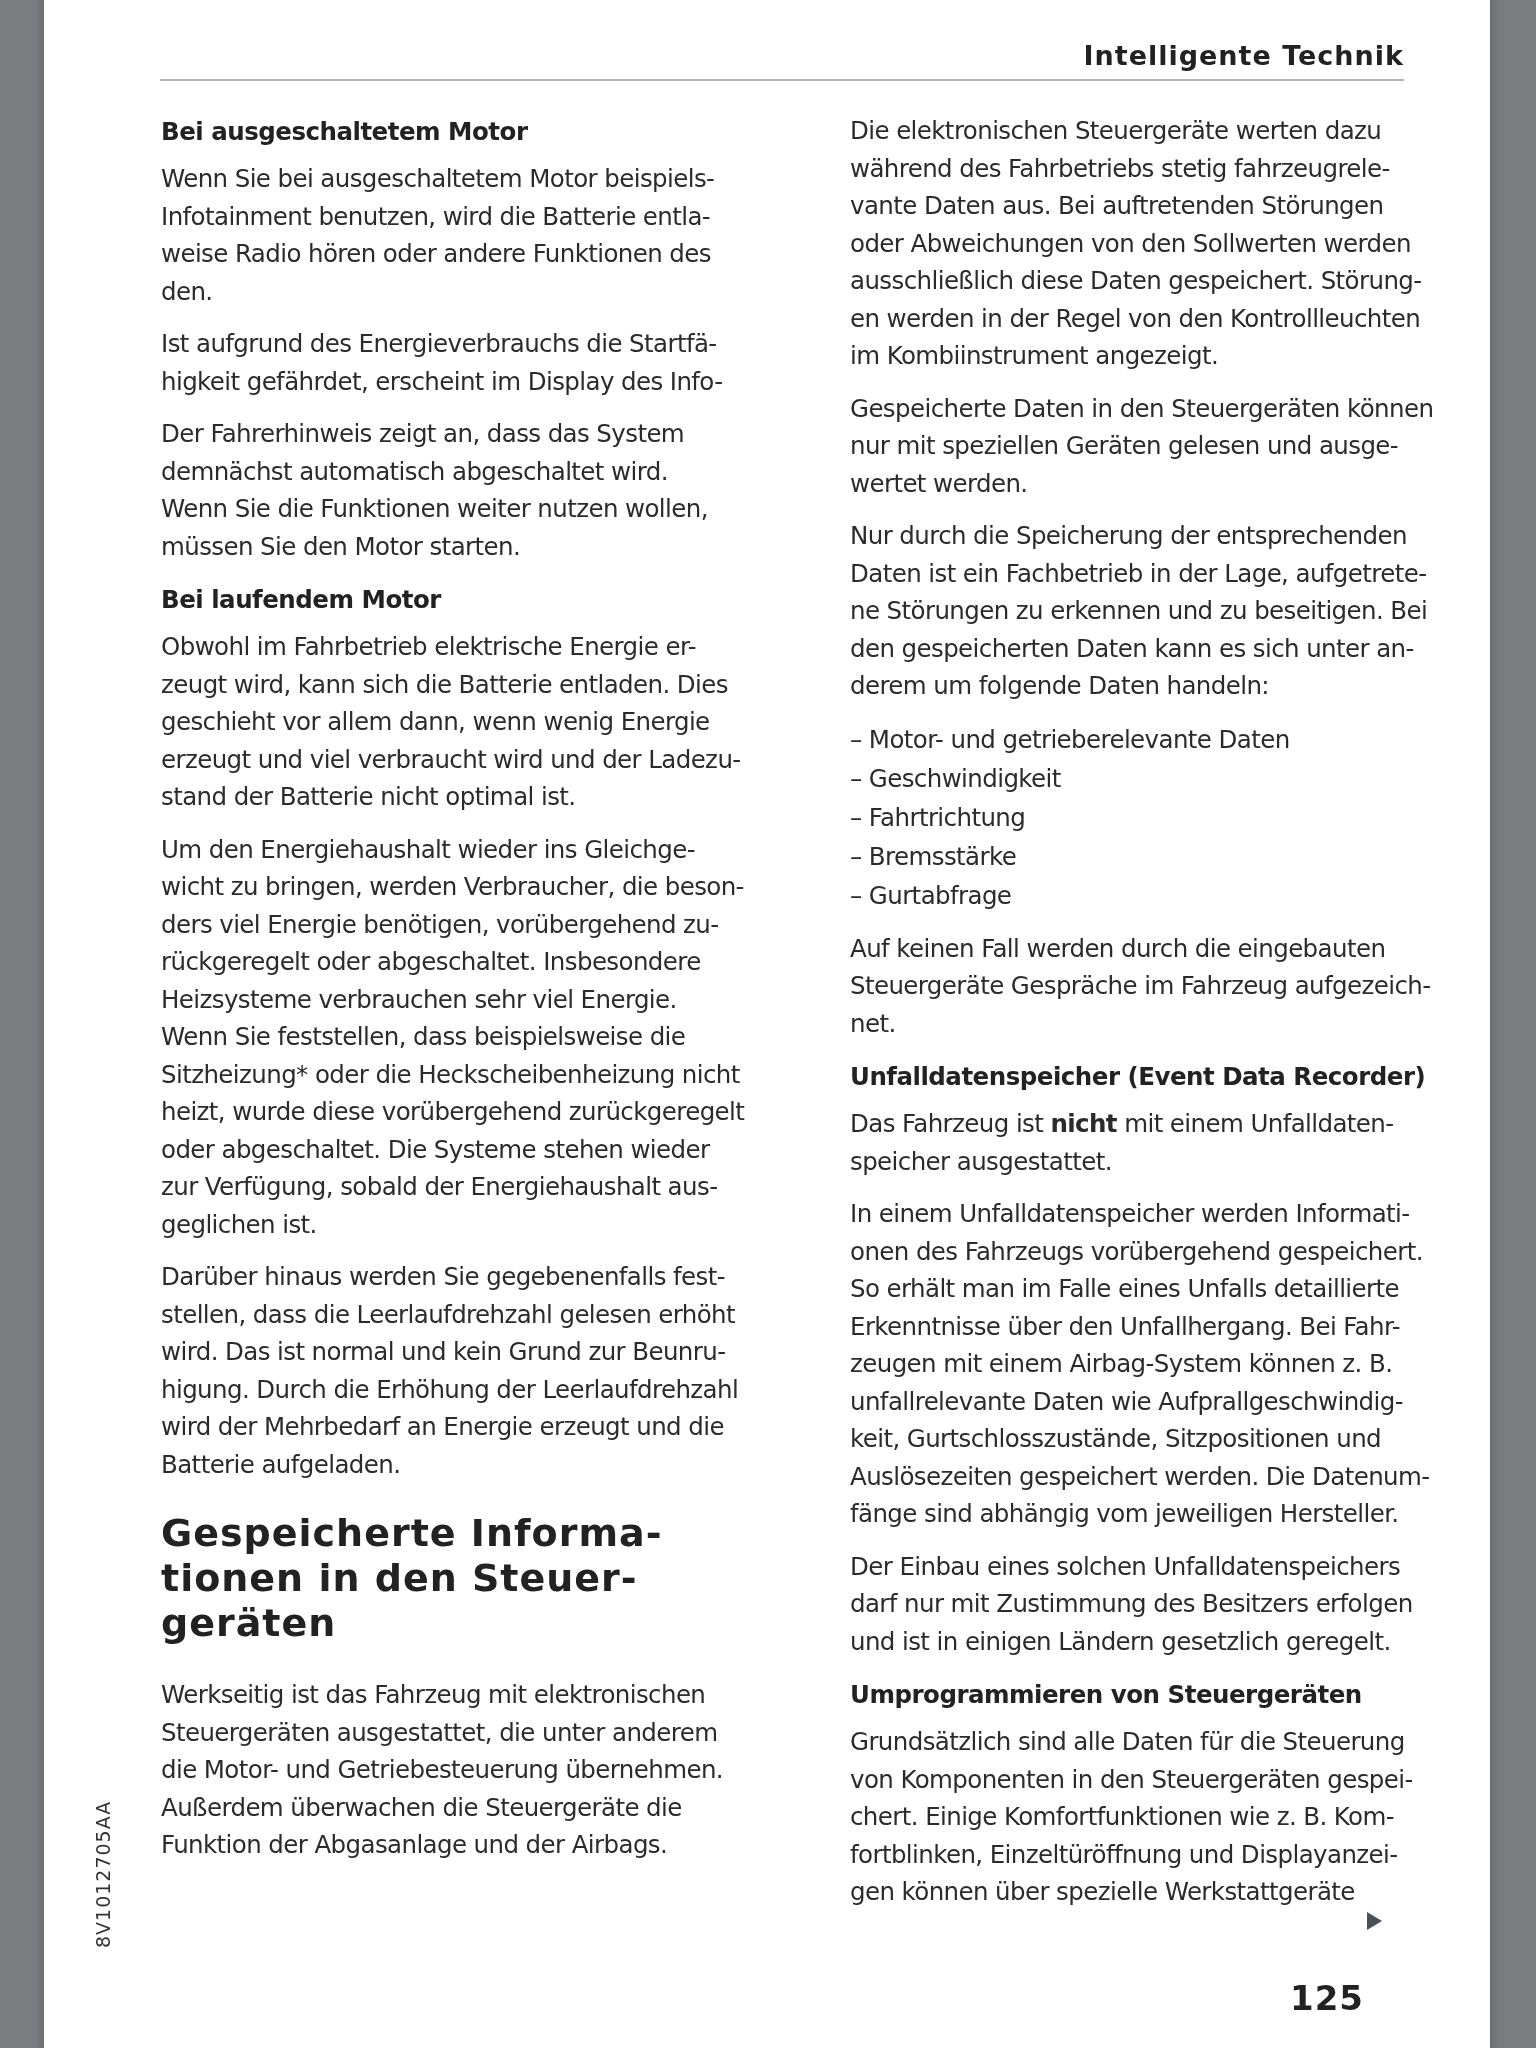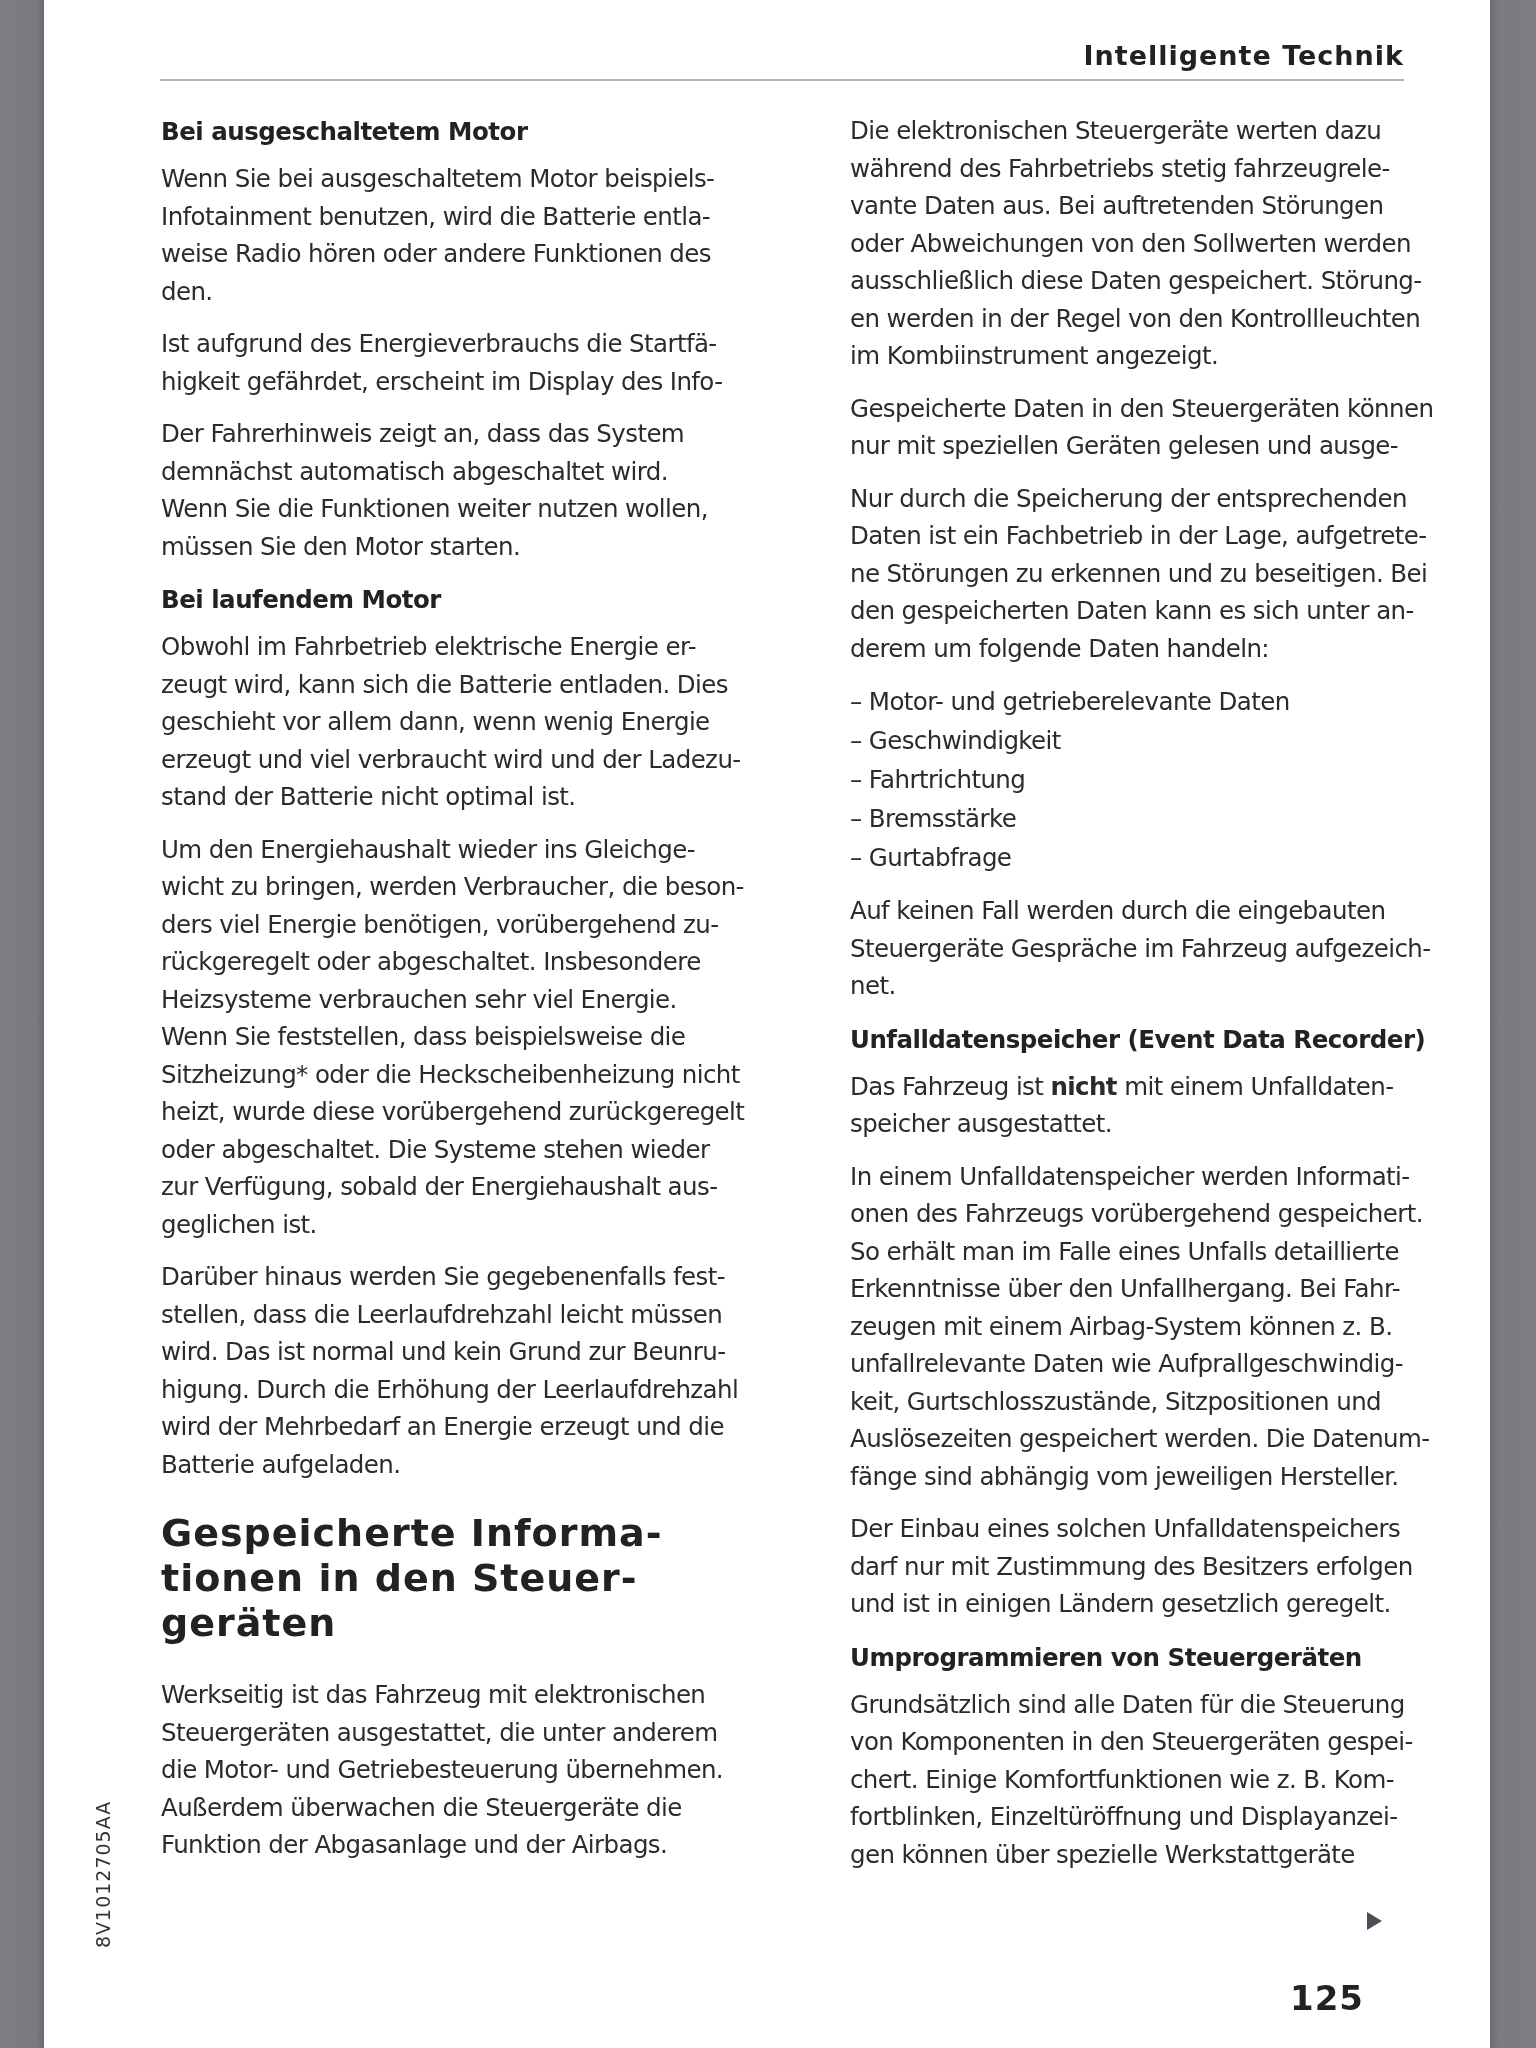--- a/index.html
+++ b/index.html
@@ -119,21 +119,21 @@
     <div class="line">Wenn Sie feststellen, dass beispielsweise die</div>
     <div class="line">Sitzheizung* oder die Heckscheibenheizung nicht</div>
     <div class="line">heizt, wurde diese vorübergehend zurückgeregelt</div>
     <div class="line">oder abgeschaltet. Die Systeme stehen wieder</div>
     <div class="line">zur Verfügung, sobald der Energiehaushalt aus-</div>
     <div class="line">geglichen ist.</div>
   </div>
   <div class="gap"></div>
   <div>
     <div class="line">Darüber hinaus werden Sie gegebenenfalls fest-</div>
-    <div class="line">stellen, dass die Leerlaufdrehzahl leicht müssen</div>
+    <div class="line">stellen, dass die Leerlaufdrehzahl gelesen erhöht</div>
     <div class="line">wird. Das ist normal und kein Grund zur Beunru-</div>
     <div class="line">higung. Durch die Erhöhung der Leerlaufdrehzahl</div>
     <div class="line">wird der Mehrbedarf an Energie erzeugt und die</div>
     <div class="line">Batterie aufgeladen.</div>
   </div>
 
   <div class="h1-block">
     <div class="h1">Gespeicherte Informa-</div>
     <div class="h1">tionen in den Steuer-</div>
     <div class="h1">geräten</div>
@@ -155,20 +155,21 @@
     <div class="line">vante Daten aus. Bei auftretenden Störungen</div>
     <div class="line">oder Abweichungen von den Sollwerten werden</div>
     <div class="line">ausschließlich diese Daten gespeichert. Störung-</div>
     <div class="line">en werden in der Regel von den Kontrollleuchten</div>
     <div class="line">im Kombiinstrument angezeigt.</div>
   </div>
   <div class="gap"></div>
   <div>
     <div class="line">Gespeicherte Daten in den Steuergeräten können</div>
     <div class="line">nur mit speziellen Geräten gelesen und ausge-</div>
+    <div class="line">wertet werden.</div>
   </div>
   <div class="gap"></div>
   <div>
     <div class="line">Nur durch die Speicherung der entsprechenden</div>
     <div class="line">Daten ist ein Fachbetrieb in der Lage, aufgetrete-</div>
     <div class="line">ne Störungen zu erkennen und zu beseitigen. Bei</div>
     <div class="line">den gespeicherten Daten kann es sich unter an-</div>
     <div class="line">derem um folgende Daten handeln:</div>
   </div>
   <div class="gap"></div>

